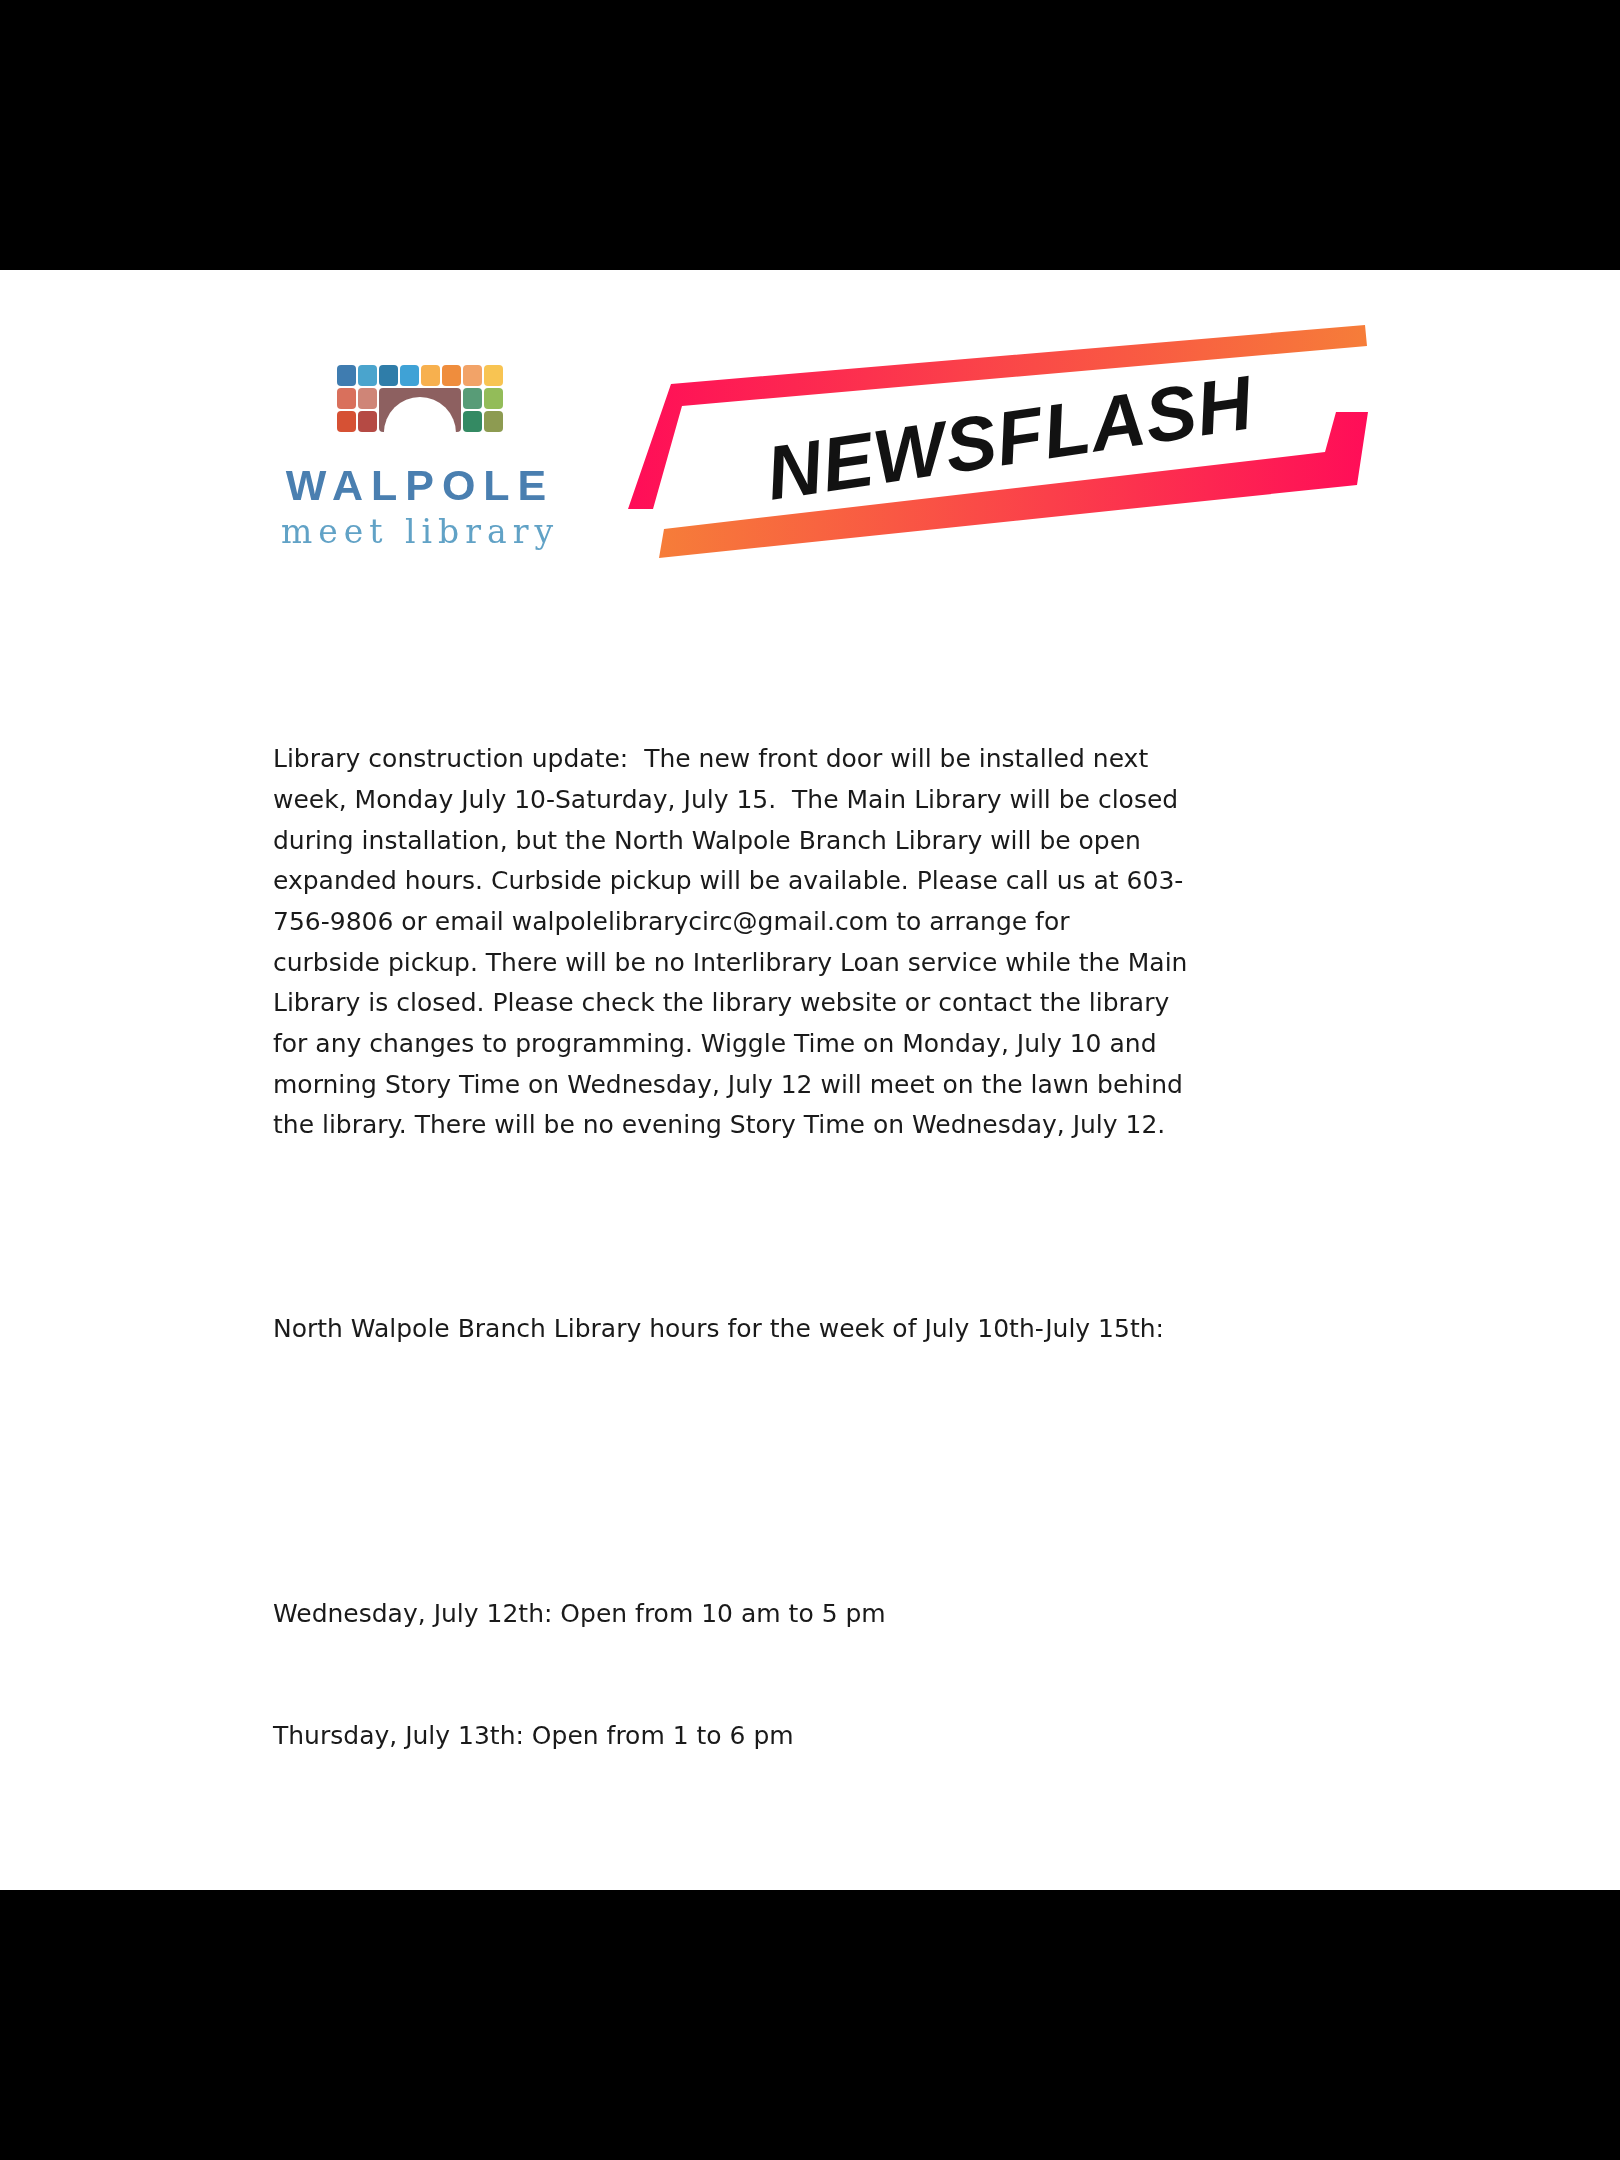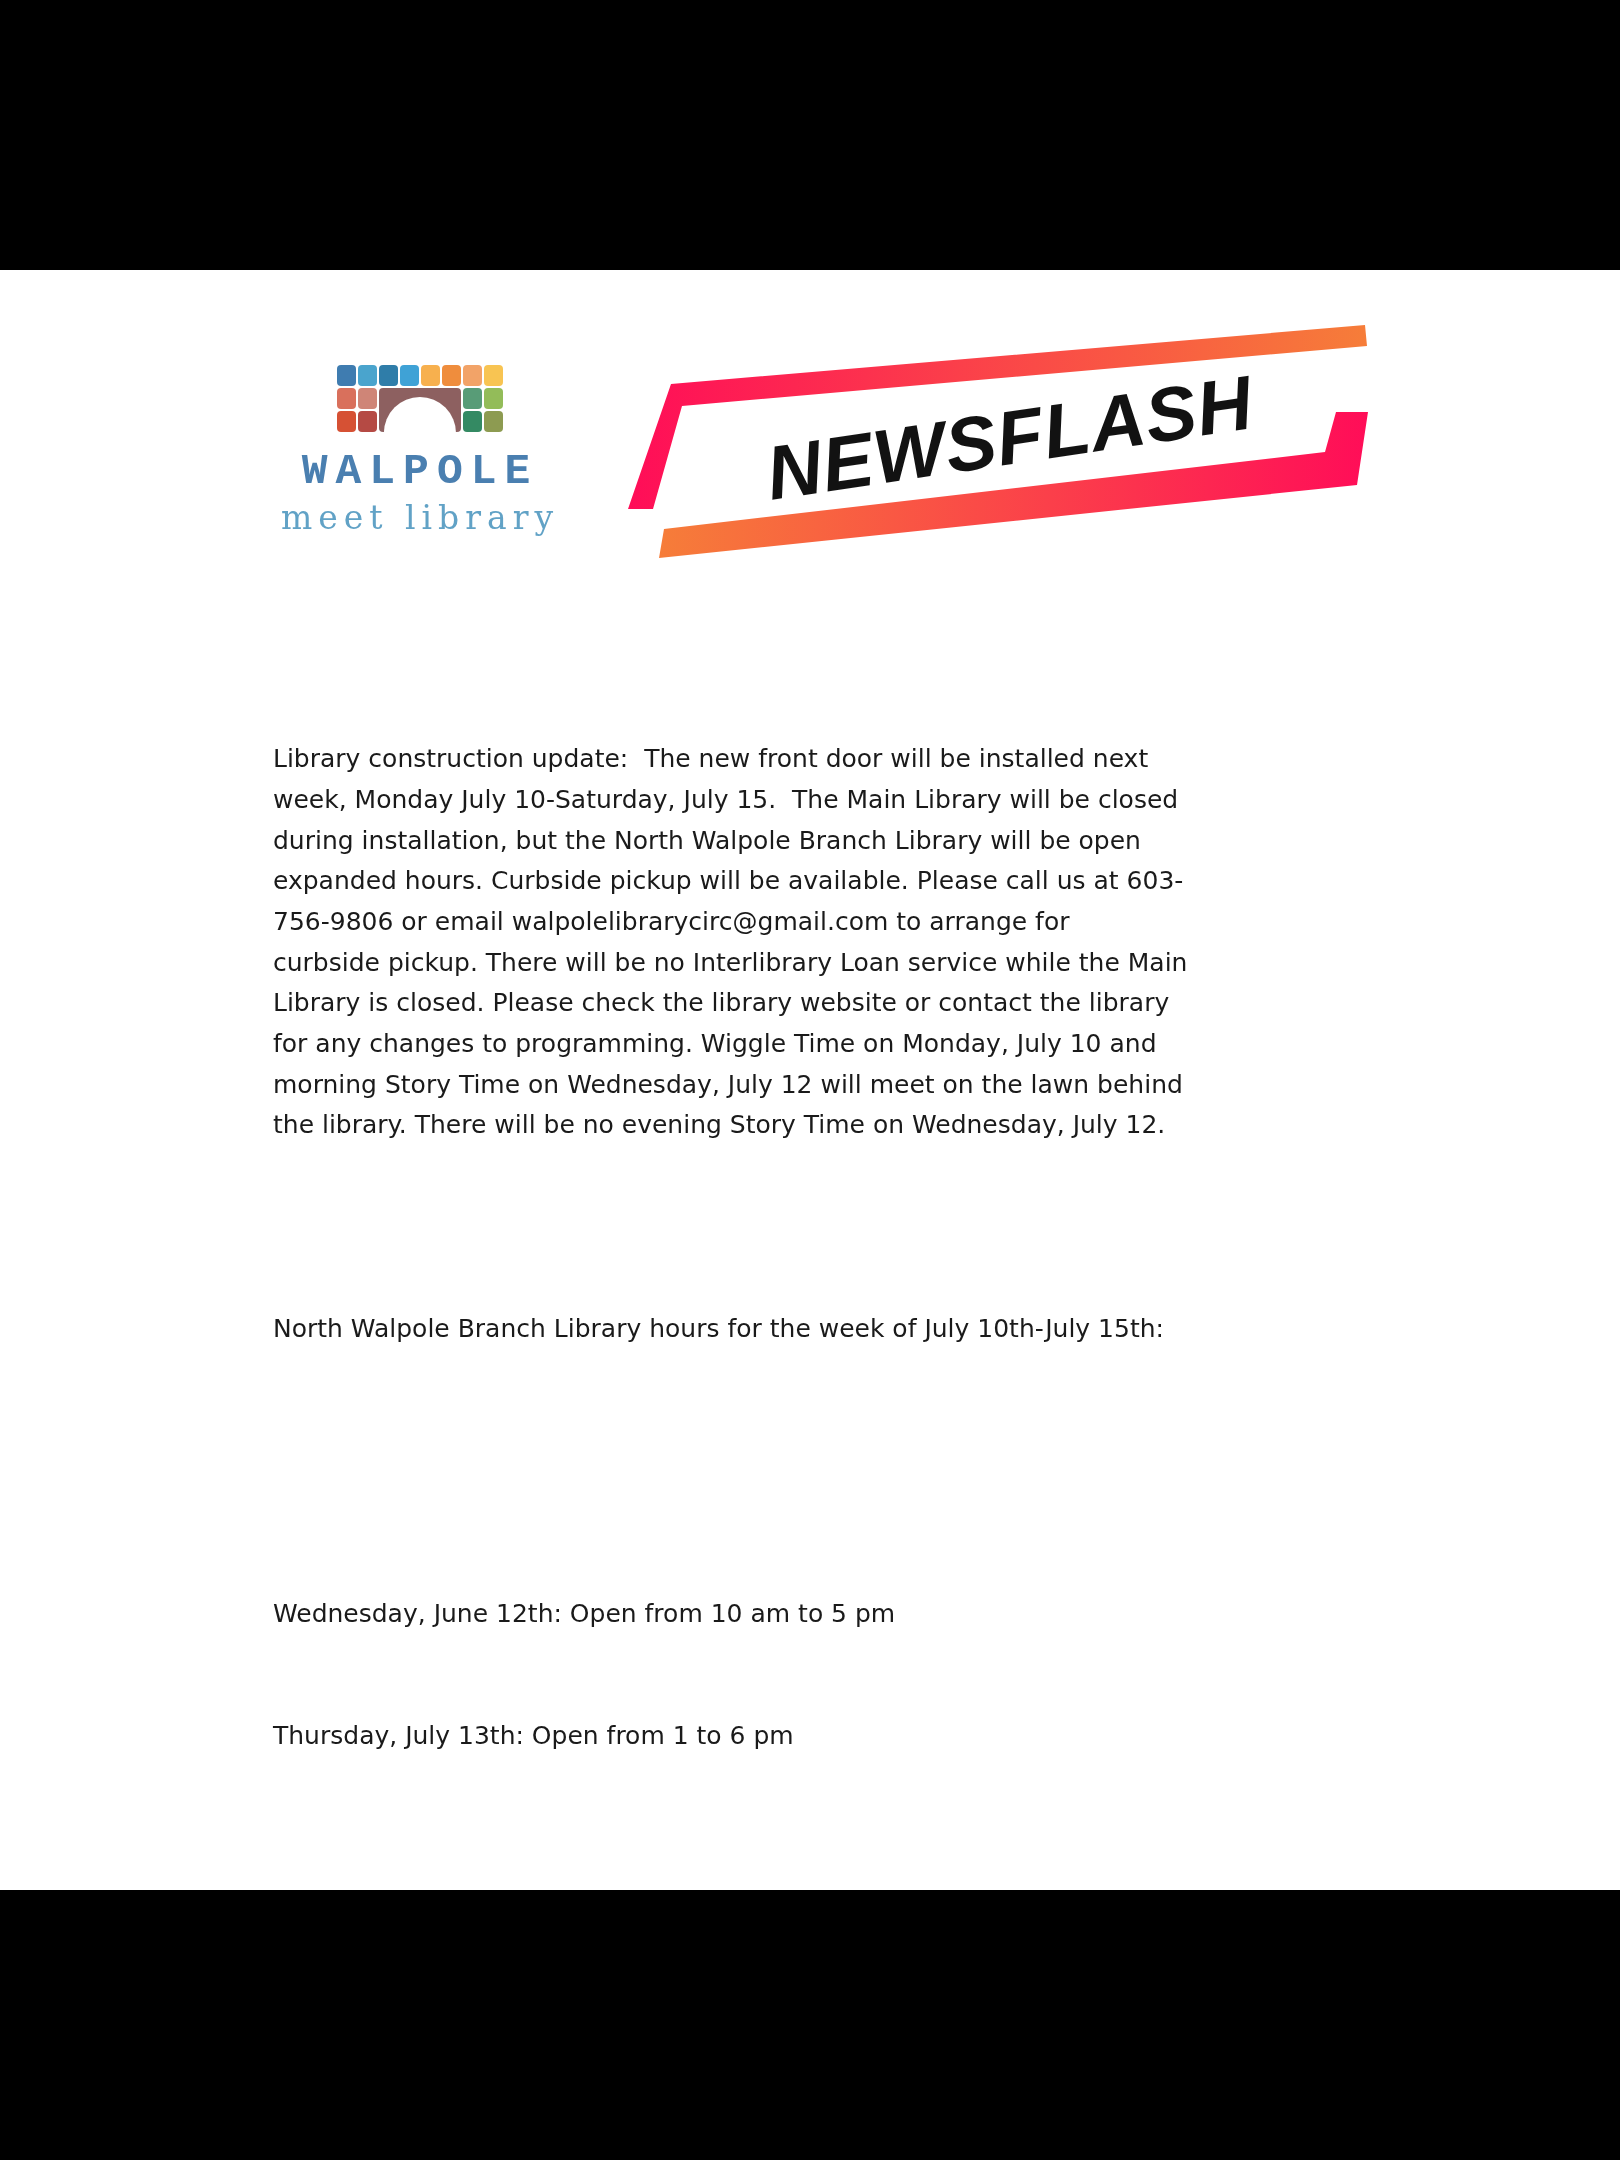--- a/index.html
+++ b/index.html
@@ -24,22 +24,22 @@
     display:grid; grid-template-columns:repeat(8,19px); grid-auto-rows:21px; gap:2px;
   }
   .mosaic .tile { border-radius:4px; }
   .mosaic .arch { border-radius:4px; position:relative; overflow:hidden; }
   .mosaic .arch::after {
     content:""; position:absolute; left:50%; bottom:-1px; transform:translateX(-50%);
     width:88%; height:82%; background:#fff;
     border-radius:50% 50% 0 0 / 100% 100% 0 0;
   }
   .logo-title {
-    margin-top:18px; font-weight:bold; font-size:43px; line-height:1;
-    letter-spacing:8px; font-family:Liberation Mono, monospace;
+    margin-top:32px; font-weight:bold; font-size:43px; line-height:1;
+    letter-spacing:8px; font-family:Liberation Sans, sans-serif;
   }
   .logo-tagline {
     margin-top:7px; font-size:33px; line-height:1.1; letter-spacing:6px;
     font-family:"DejaVu Serif", serif;
   }
 
   
   .banner-svg { position:absolute; left:620px; top:30px; }
   .banner-text {
     font-family:"Liberation Sans","DejaVu Sans",sans-serif;
@@ -111,21 +111,21 @@
 756-9806 or email walpolelibrarycirc@gmail.com to arrange for
 curbside pickup. There will be no Interlibrary Loan service while the Main
 Library is closed. Please check the library website or contact the library
 for any changes to programming. Wiggle Time on Monday, July 10 and
 morning Story Time on Wednesday, July 12 will meet on the lawn behind
 the library. There will be no evening Story Time on Wednesday, July 12.</p>
 
     <p>North Walpole Branch Library hours for the week of July 10th-July 15th:</p>
 
     <div class="hours-block">
-      <div>Wednesday, June 12th: Open from 10 am to 5 pm</div>
+      <div>Wednesday, July 12th: Open from 10 am to 5 pm</div>
       <div>Thursday, July 13th: Open from 1 to 6 pm</div>
       
     </div>
 
     
 
     
 
     
   </div>

